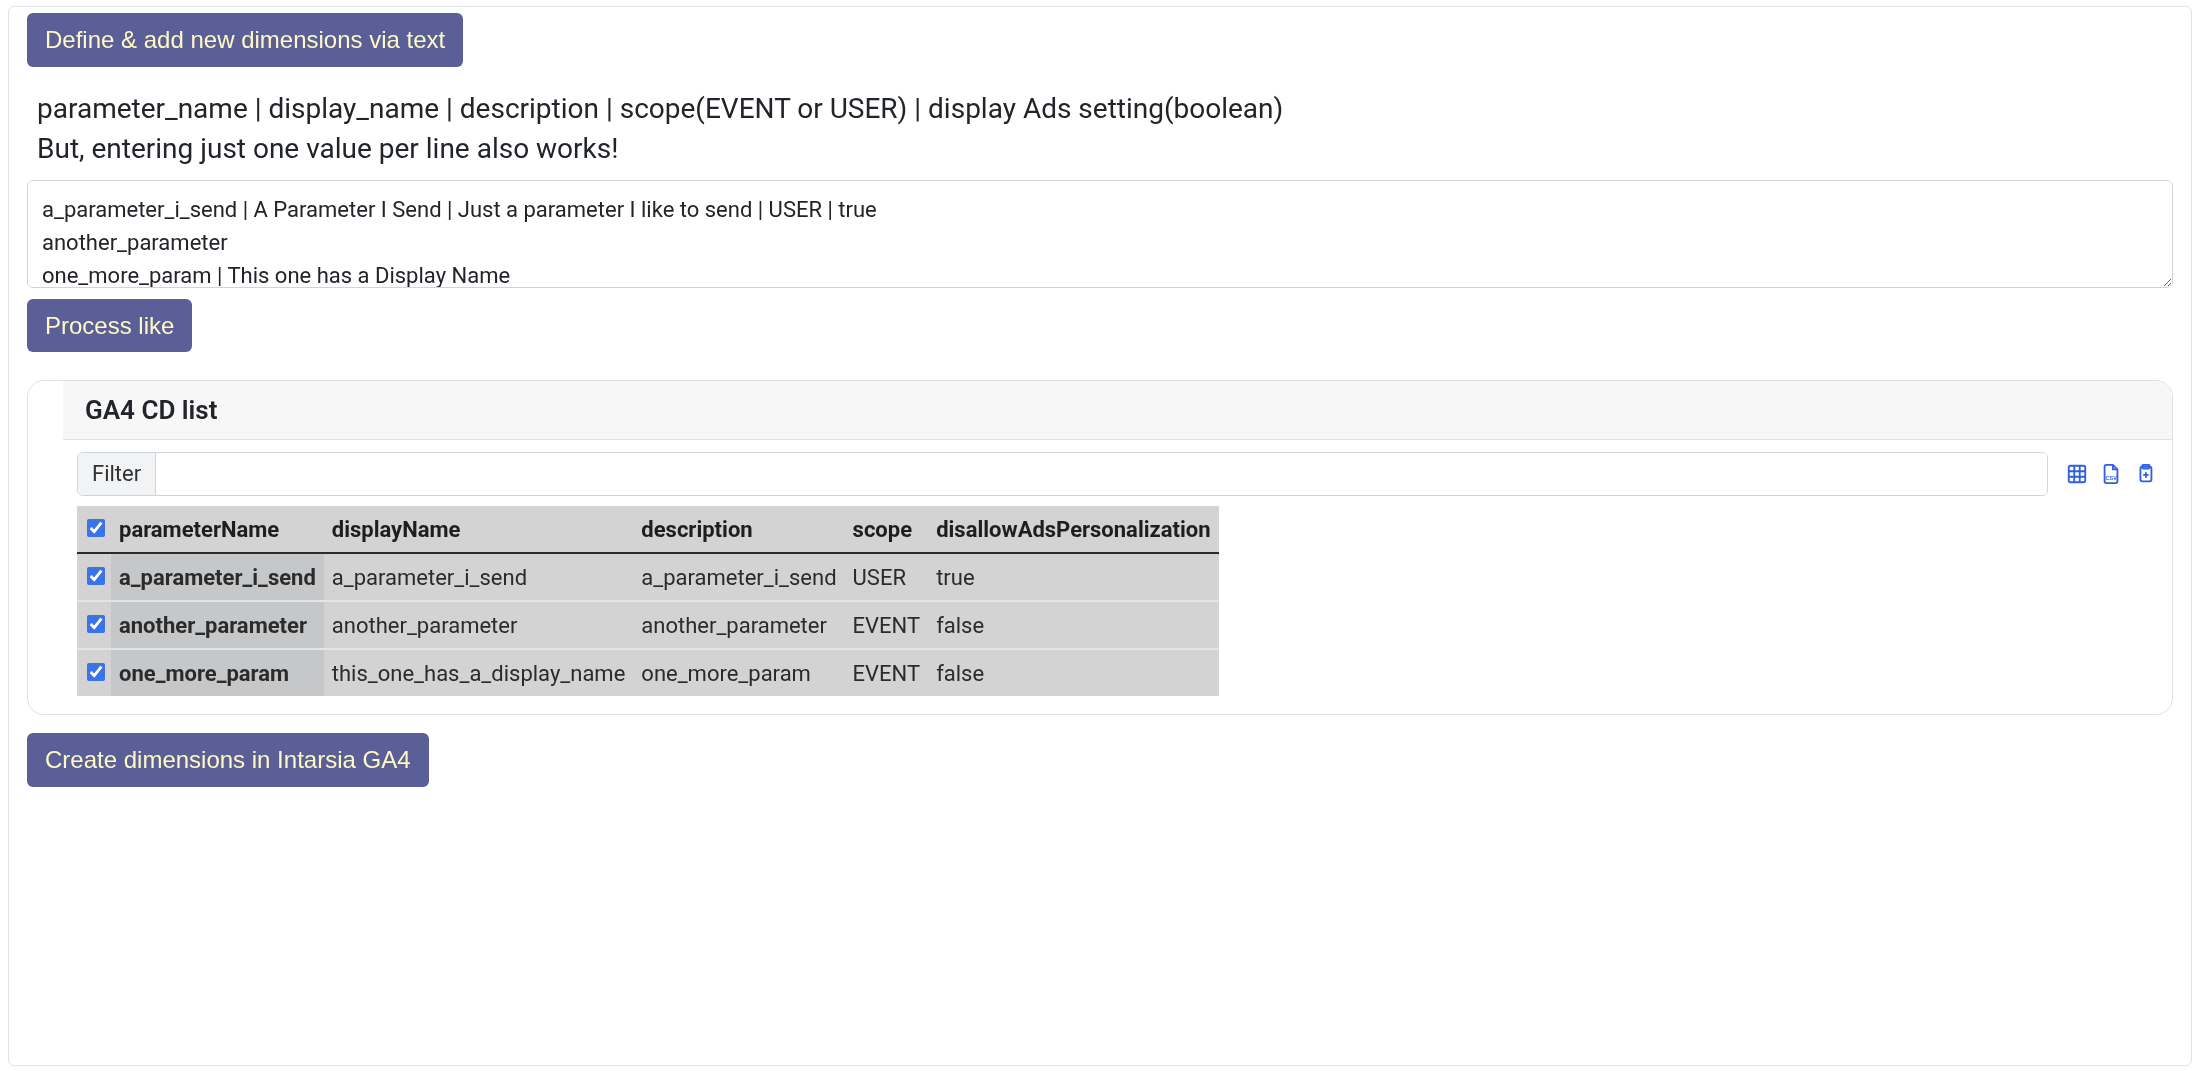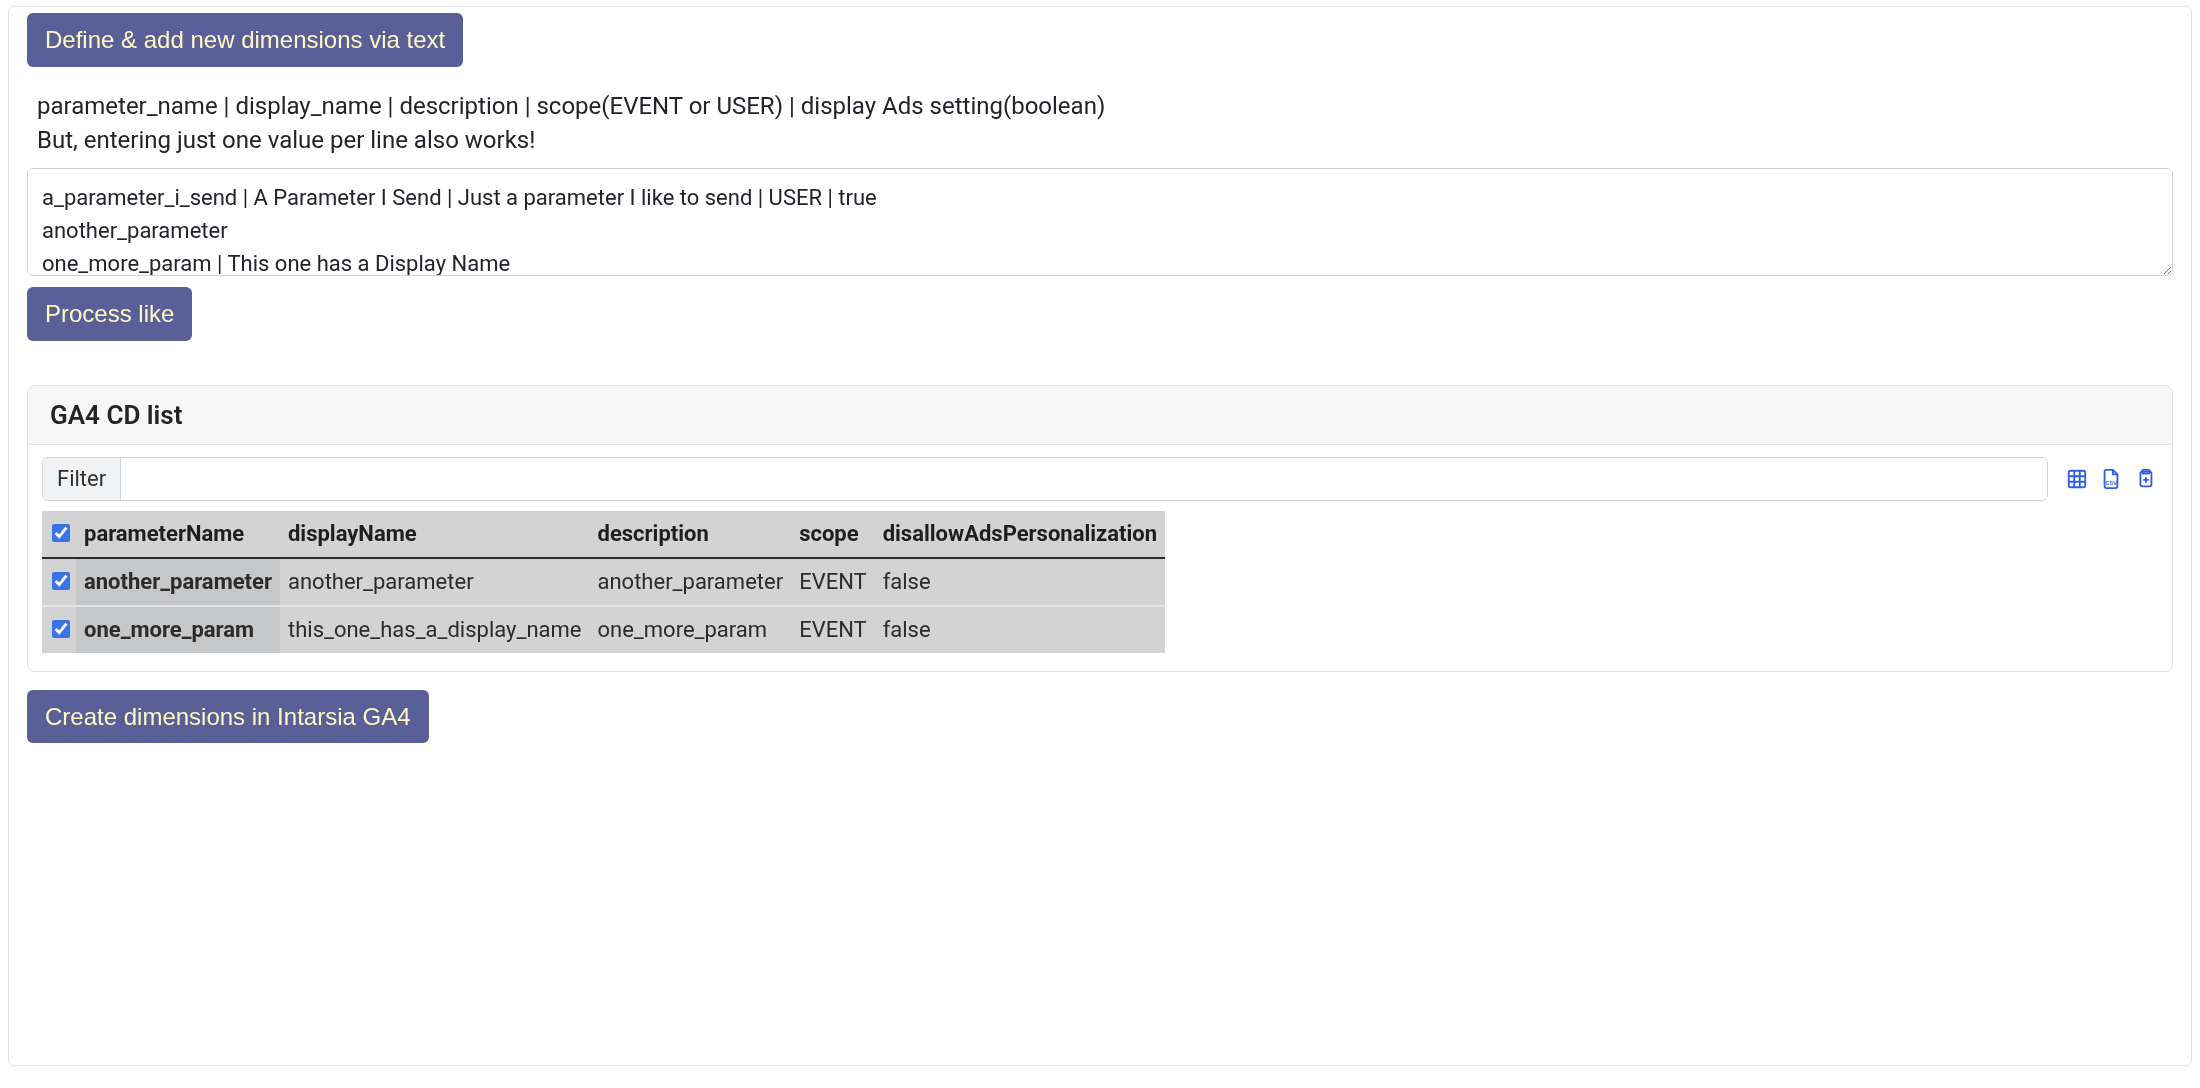--- a/index.html
+++ b/index.html
@@ -23,21 +23,21 @@
     color: #fef9c3;
     border: none;
     border-radius: 6px;
     padding: 10px 18px;
     font-size: 24px;
     line-height: 1.4;
     cursor: pointer;
   }
   .help-block {
     margin: 22px 0 10px 10px;
-    font-size: 24px;
+    font-size: 28px;
     line-height: 1.45;
     color: #212529;
   }
   .textarea-wrap {
     margin: 10px 0 0 0;
   }
   textarea.dim-input {
     width: 100%;
     height: 108px;
     border: 1px solid #ced4da;
@@ -45,24 +45,25 @@
     padding: 12px 14px;
     font-size: 22px;
     line-height: 1.5;
     font-family: inherit;
     color: #212529;
     resize: vertical;
   }
   .process-btn-row { margin-top: 6px; }
   .card {
     border: 1px solid #dee2e6;
-    border-radius: 8px;
-    margin-top: 44px;
+    border-radius: 17px;
+    margin-top: 28px;
     overflow: hidden;
     background: #fff;
+    padding-left: 35px;
   }
   .card-header {
     background: #f7f7f8;
     border-bottom: 1px solid #dee2e6;
     padding: 14px 22px;
     font-size: 26px;
     font-weight: 600;
     color: #212529;
   }
   .card-body {
@@ -209,20 +210,28 @@
             <th>parameterName</th>
             <th>displayName</th>
             <th>description</th>
             <th>scope</th>
             <th>disallowAdsPersonalization</th>
           </tr>
         </thead>
         <tbody id="cd-tbody">
             <tr>
               <td class="chkcol"><input type="checkbox" class="ck" checked="" style=""></td>
+              <td class="rowhead">a_parameter_i_send</td>
+              <td>a_parameter_i_send</td>
+              <td>a_parameter_i_send</td>
+              <td>USER</td>
+              <td>true</td>
+            </tr>
+            <tr>
+              <td class="chkcol"><input type="checkbox" class="ck" checked="" style=""></td>
               <td class="rowhead">another_parameter</td>
               <td>another_parameter</td>
               <td>another_parameter</td>
               <td>EVENT</td>
               <td>false</td>
             </tr>
             <tr>
               <td class="chkcol"><input type="checkbox" class="ck" checked="" style=""></td>
               <td class="rowhead">one_more_param</td>
               <td>this_one_has_a_display_name</td>

